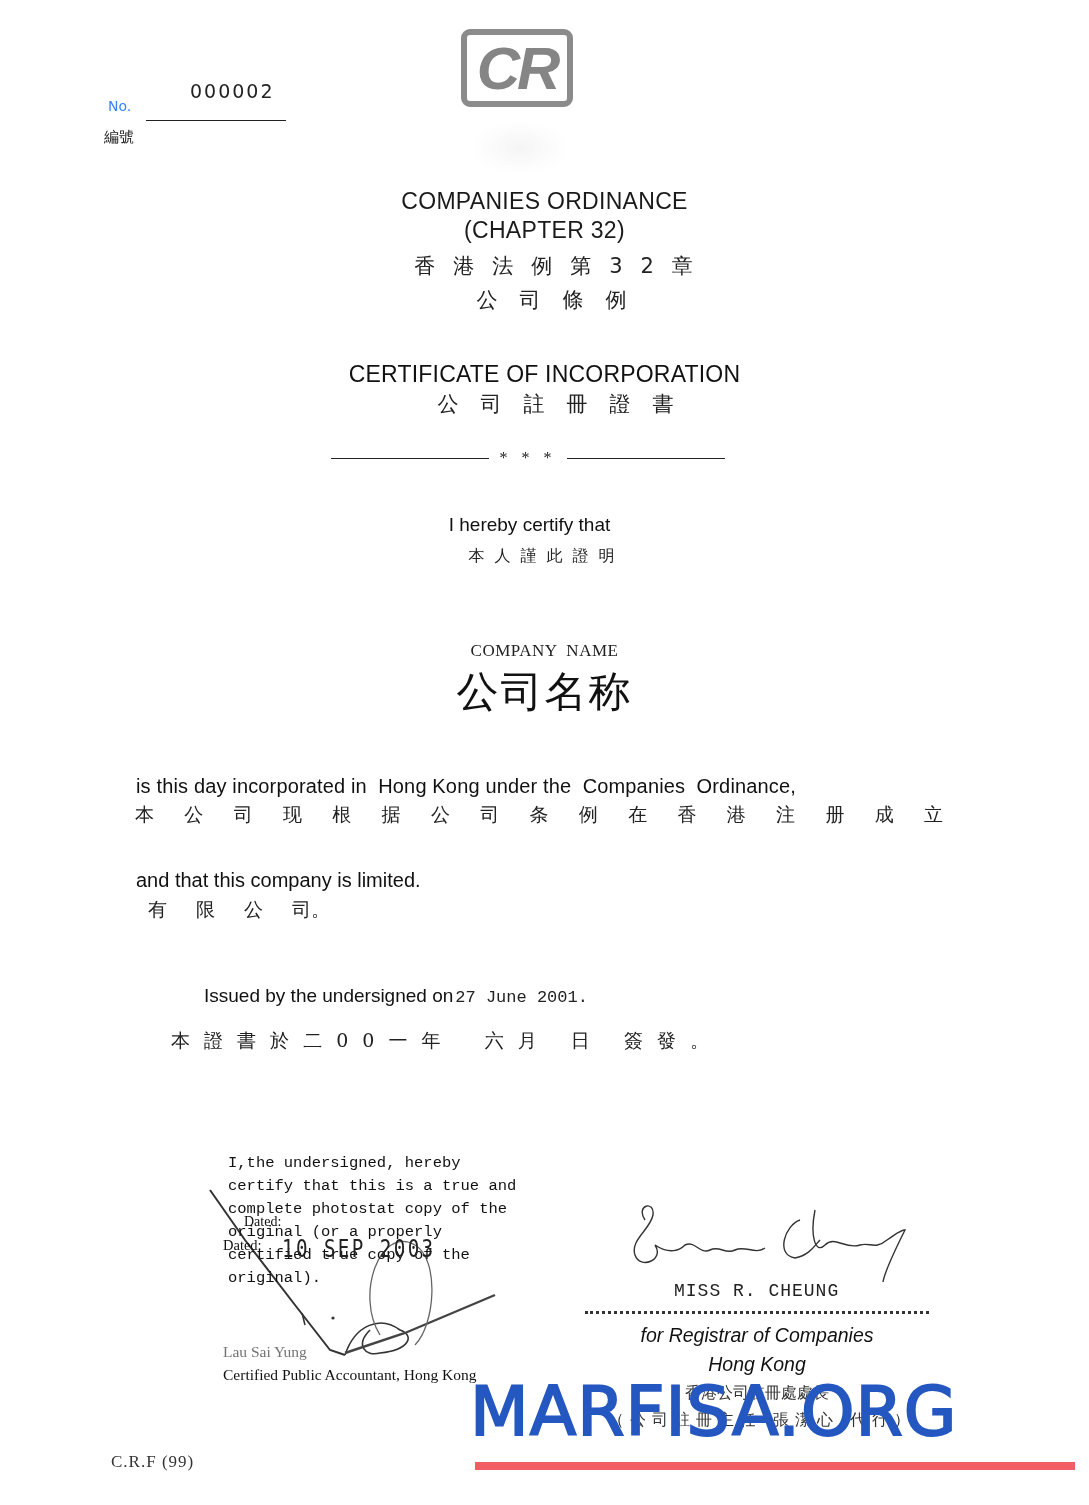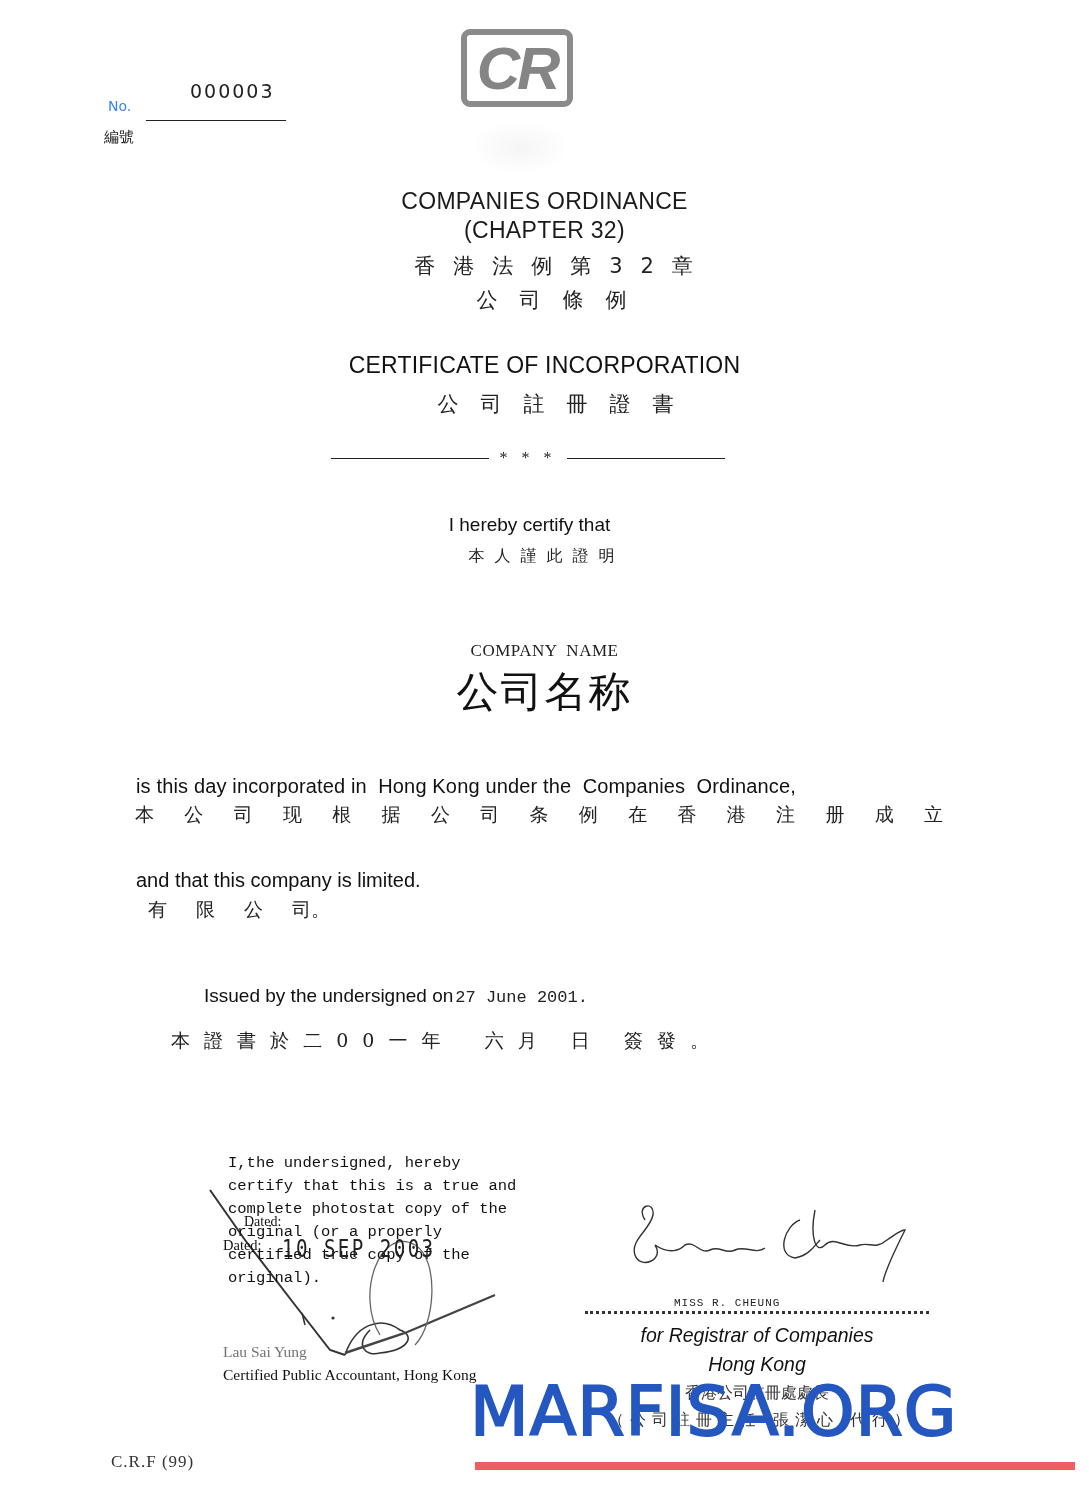--- a/index.html
+++ b/index.html
@@ -13,21 +13,21 @@
   .no-line { left:146px; top:120px; width:140px; border-top:1.5px solid #222; }
   .no-cn { left:104px; top:128px; font-size:15px; color:#222; font-family:"DejaVu Sans", sans-serif; }
 
   
   .cr-logo { left:461px; top:29px; width:112px; height:78px; border:6px solid #8b8b8b; border-radius:9px; box-sizing:border-box; display:flex; align-items:center; justify-content:center; }
   .cr-text { font-family:"Liberation Sans", sans-serif; font-weight:bold; font-style:italic; font-size:60px; color:#858585; letter-spacing:-3px; line-height:1; margin-top:2px; }
   .cr-shadow { left:470px; top:120px; width:100px; height:55px; background:radial-gradient(ellipse at center, rgba(0,0,0,0.04), rgba(0,0,0,0) 70%); }
 
   .h1 { font-size:23px; color:#1a1a1a; letter-spacing:0.3px; }
   .cn-h { font-size:21px; letter-spacing:18px; color:#222; font-family:"DejaVu Sans", sans-serif; }
-  .h2 { font-size:23px; color:#111; letter-spacing:0.2px; }
+  .h2 { font-size:23px; color:#111; letter-spacing:0.2px;margin-top:9px; }
 
   .divider-row { top:449px; left:331px; width:394px; height:18px; display:flex; align-items:center; justify-content:space-between; }
   .divider-line { width:158px; border-top:1.5px solid #222; }
   .stars { font-family:"Liberation Serif", serif; font-size:16px; letter-spacing:5px; color:#222; }
 
   .certify { font-size:19px; color:#111; }
   .certify-cn { font-size:16px; letter-spacing:10px; color:#222; font-family:"DejaVu Sans", sans-serif; }
 
   .company-name-en { font-family:"Liberation Serif", serif; font-size:17px; color:#222; letter-spacing:0.5px; }
   .company-name-cn { font-family:"DejaVu Serif", serif; font-size:42px; color:#111; letter-spacing:2px; }
@@ -44,37 +44,37 @@
   .cpa-text { left:228px; top:1152px; width:290px; font-family:Liberation Mono, monospace; font-size:15.5px; line-height:23px; color:#111; }
   .dated-small { left:244px; top:1214px; font-family:"Liberation Serif", serif; font-size:14px; color:#111; }
   .dated-label { left:223px; top:1237px; font-family:"Liberation Serif", serif; font-size:14.5px; color:#111; }
   .dated-stamp { left:282px; top:1235px; font-family:"DejaVu Sans Mono", monospace; font-size:24px; color:#222; letter-spacing:3px; transform:scaleX(0.8); transform-origin:left center; }
   .cpa-name { left:223px; top:1343px; font-family:"Liberation Serif", serif; font-size:15.5px; color:#737373; }
   .cpa-title { left:223px; top:1366px; font-family:"Liberation Serif", serif; font-size:15.5px; color:#111; }
   .cpa-signature { left:205px; top:1185px; width:300px; height:190px; }
 
   
   .reg-signature { left:625px; top:1200px; width:290px; height:85px; }
-  .reg-name { left:674px; top:1281px; font-family:"Liberation Mono", monospace; font-size:11px; color:#222; letter-spacing:1px;margin-top:16px; }
+  .reg-name { left:674px; top:1281px; font-family:"Liberation Mono", monospace; font-size:18px; color:#222; letter-spacing:1px; }
   .dotted-line { left:585px; top:1311px; width:344px; border-top:3px dotted #333; }
   .reg-for { left:585px; top:1324px; width:344px; text-align:center; font-style:italic; font-size:19.5px; color:#111; }
   .reg-hk { left:585px; top:1353px; width:344px; text-align:center; font-style:italic; font-size:19.5px; color:#111; }
   .reg-cn1 { left:585px; top:1383px; width:344px; text-align:center; font-family:"DejaVu Serif", serif; font-size:16px; color:#333; }
   .reg-cn2 { left:572px; top:1410px; width:380px; text-align:center; font-family:"DejaVu Serif", serif; font-size:16px; color:#333; letter-spacing:6px; }
 
   .form-code { left:111px; top:1452px; font-family:"Liberation Serif", serif; font-size:17px; letter-spacing:1px; color:#333; }
 
   
   .watermark { left:470px; top:1378px; font-family:"DejaVu Sans", sans-serif; font-size:68px; font-weight:normal; color:#2457c0; letter-spacing:1px; line-height:1; -webkit-text-stroke:2px #2457c0; }
   .watermark-bar { left:475px; top:1462px; width:600px; height:8px; background:#f25d63; }
 </style>
 </head>
 <body>
 
-<div class="abs no-value">000003</div>
+<div class="abs no-value">000002</div>
 <div class="abs no-label">No.</div>
 <div class="abs no-line"></div>
 <div class="abs no-cn">編號</div>
 
 <div class="abs cr-logo">
   <span class="cr-text">CR</span>
 </div>
 <div class="abs cr-shadow"></div>
 
 <div class="abs center h1" style="top:188px;">COMPANIES ORDINANCE</div>

